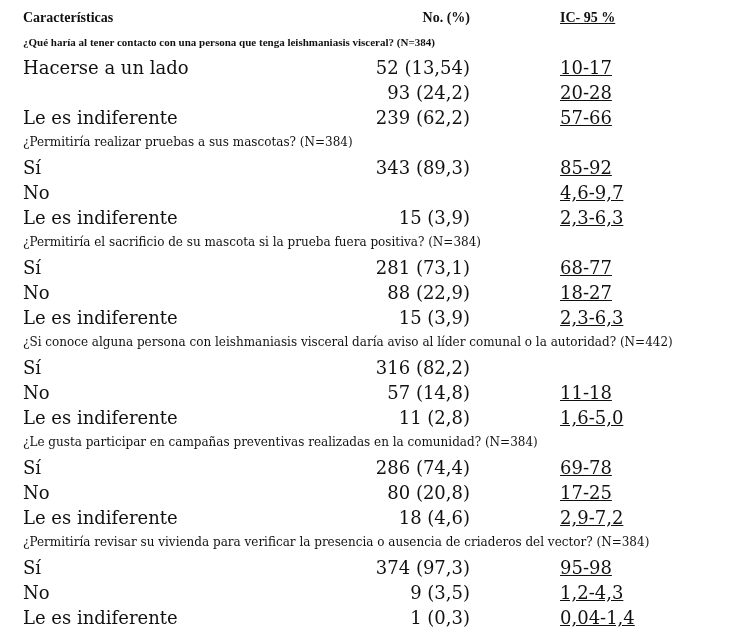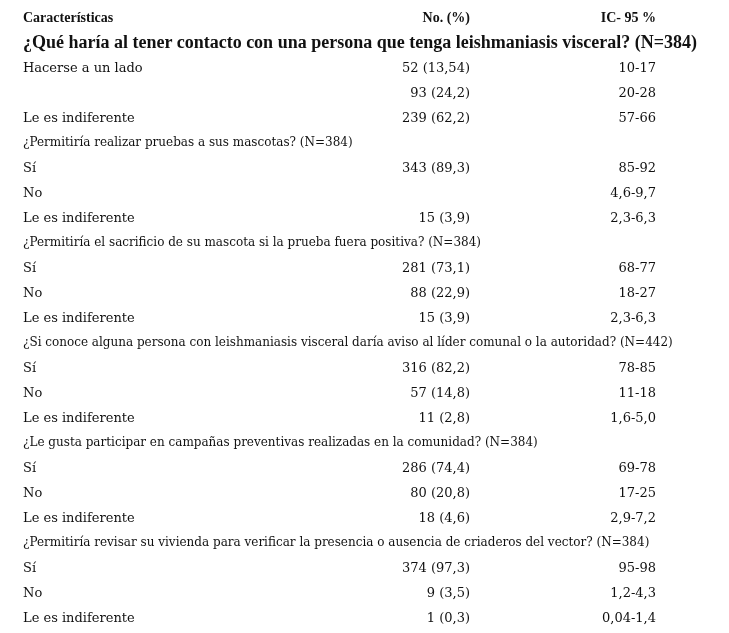--- a/index.html
+++ b/index.html
@@ -5,25 +5,25 @@
   html, body { margin: 0; padding: 0; background: #ffffff; }
   body {
     width: 729px; height: 633px; overflow: hidden;
     font-family: "DejaVu Serif", "Liberation Serif", serif;
     color: #111111; font-size: 13px;
   }
   .table { position: relative; width: 729px; padding-top: 5px; }
   .row { position: relative; height: 25px; line-height: 25px; white-space: nowrap; }
   .c1 { position: absolute; left: 6px; margin-left: 17px; }
   .c2 { position: absolute; left: 350px; width: 120px; text-align: right; }
-  .c3 { position: absolute; left: 560px; width: 96px; text-align: right; }
+  .c3 { position: absolute; left: 560px; width: 96px; text-align: left; text-decoration: underline; }
   .hdr { font-weight: bold; font-family: "Liberation Serif", serif; font-size: 14px; }
   .q { font-size: 12px; }
-  .q.bold { font-weight: bold; font-family: "Liberation Serif", serif; font-size: 18px; }
-  .opt { font-size: 13px; }
+  .q.bold { font-weight: bold; font-family: "Liberation Serif", serif; font-size: 11px; }
+  .opt { font-size: 18px; }
 </style>
 </head>
 <body>
 
 <div class="table">
   <div class="row hdr">
     <span class="c1">Características</span>
     <span class="c2">No. (%)</span>
     <span class="c3">IC- 95 %</span>
   </div>
@@ -79,21 +79,20 @@
         <span class="c1">Le es indiferente</span>
         <span class="c2">15 (3,9)</span>
         <span class="c3">2,3-6,3</span>
       </div>
       <div class="row q">
         <span class="c1">¿Si conoce alguna persona con leishmaniasis visceral daría aviso al líder comunal o la autoridad? (N=442)</span>
       </div>
       <div class="row opt">
         <span class="c1">Sí</span>
         <span class="c2">316 (82,2)</span>
-        <span class="c3">78-85</span>
       </div>
       <div class="row opt">
         <span class="c1">No</span>
         <span class="c2">57 (14,8)</span>
         <span class="c3">11-18</span>
       </div>
       <div class="row opt">
         <span class="c1">Le es indiferente</span>
         <span class="c2">11 (2,8)</span>
         <span class="c3">1,6-5,0</span>

